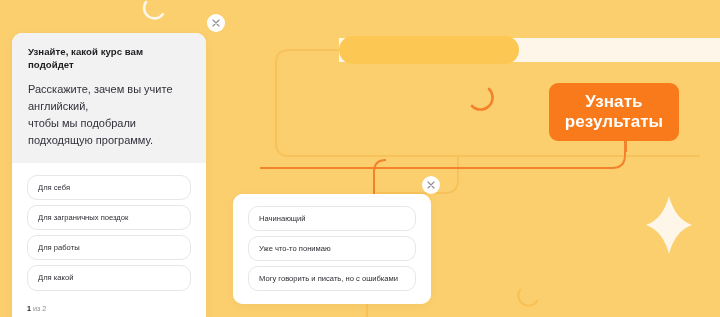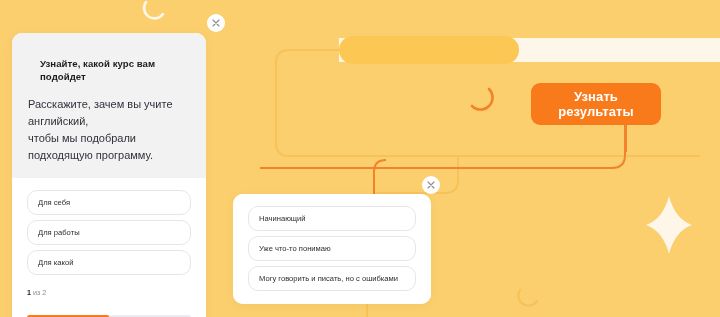--- a/index.html
+++ b/index.html
@@ -44,29 +44,29 @@
     top: 36px;
     width: 180px;
     height: 28px;
     background: #fcc752;
     border-radius: 14px;
   }
 
   
   .cta-button {
     position: absolute;
-    left: 531px;
+    left: 549px;
     top: 83px;
     width: 130px;
-    height: 42px;
+    height: 58px;
     background: #f97a1b;
     border: none;
     border-radius: 9px;
     color: #ffffff;
-    font-size: 13px;
+    font-size: 17px;
     font-weight: bold;
     letter-spacing: .1px;
     cursor: pointer;
     font-family: "Liberation Sans", sans-serif;
     display: flex;
     align-items: center;
     justify-content: center;
   }
 
   
@@ -79,21 +79,21 @@
   }
   .modal-head {
     background: #f2f2f3;
     padding: 13px 16px 14px 16px;
   }
   .modal-title {
     font-size: 9.6px;
     font-weight: bold;
     color: #1d1d20;
     line-height: 1.35;
-    margin: 12px;
+    margin: 0;
     letter-spacing: .05px;
   }
   .modal-subtitle {
     font-size: 11px;
     color: #31313a;
     line-height: 1.55;
     margin: 9px 0 0 0;
     white-space: pre-line;
   }
   .modal-body {
@@ -233,20 +233,21 @@
   <button class="cta-button">Узнать результаты</button>
 
   <div class="modal" id="modal-course">
     <div class="modal-head">
       <p class="modal-title">Узнайте, какой курс вам подойдет</p>
       <p class="modal-subtitle">Расскажите, зачем вы учите английский,
 чтобы мы подобрали подходящую программу.</p>
     </div>
     <div class="modal-body">
       <button class="option">Для себя</button>
+      <button class="option">Для заграничных поездок</button>
       <button class="option">Для работы</button>
       <button class="option">Для какой</button>
 
       <div class="progress-wrap">
         <div class="progress-label"><b>1</b><span> из 2</span></div>
         <div class="progress-track">
           <div class="progress-fill" id="progress-fill" style="width: 50%;"></div>
         </div>
       </div>
 

